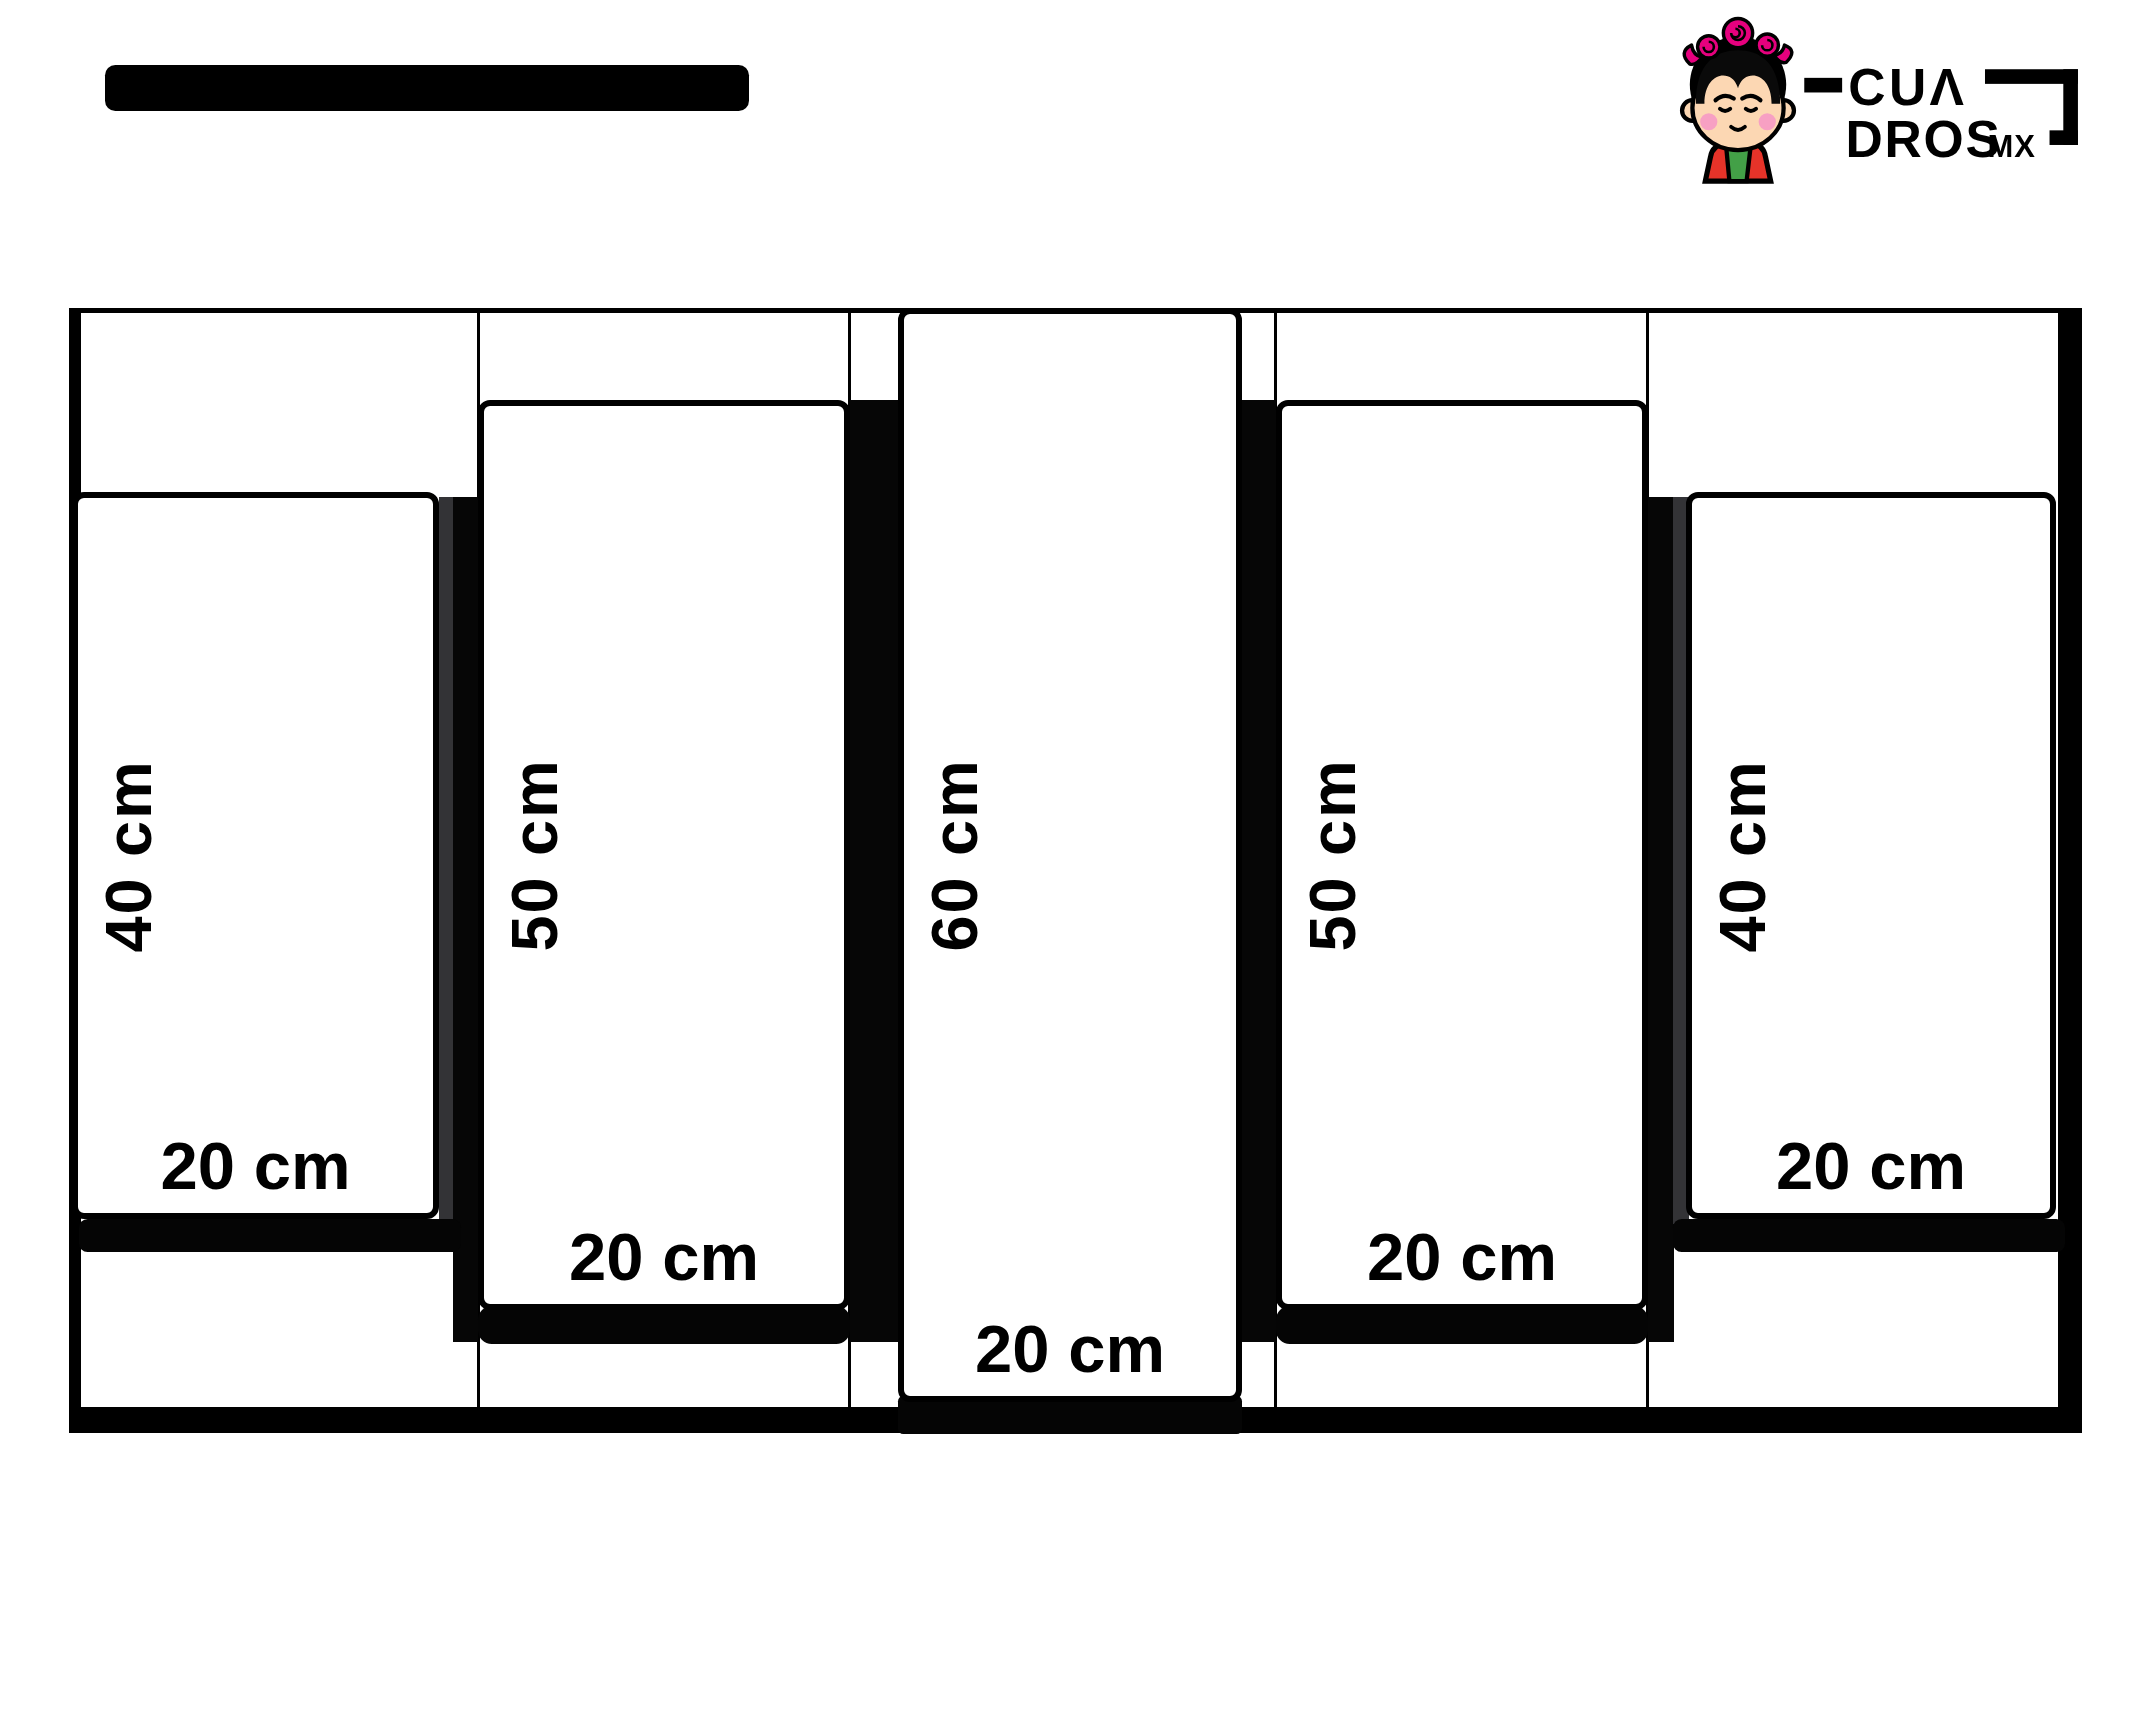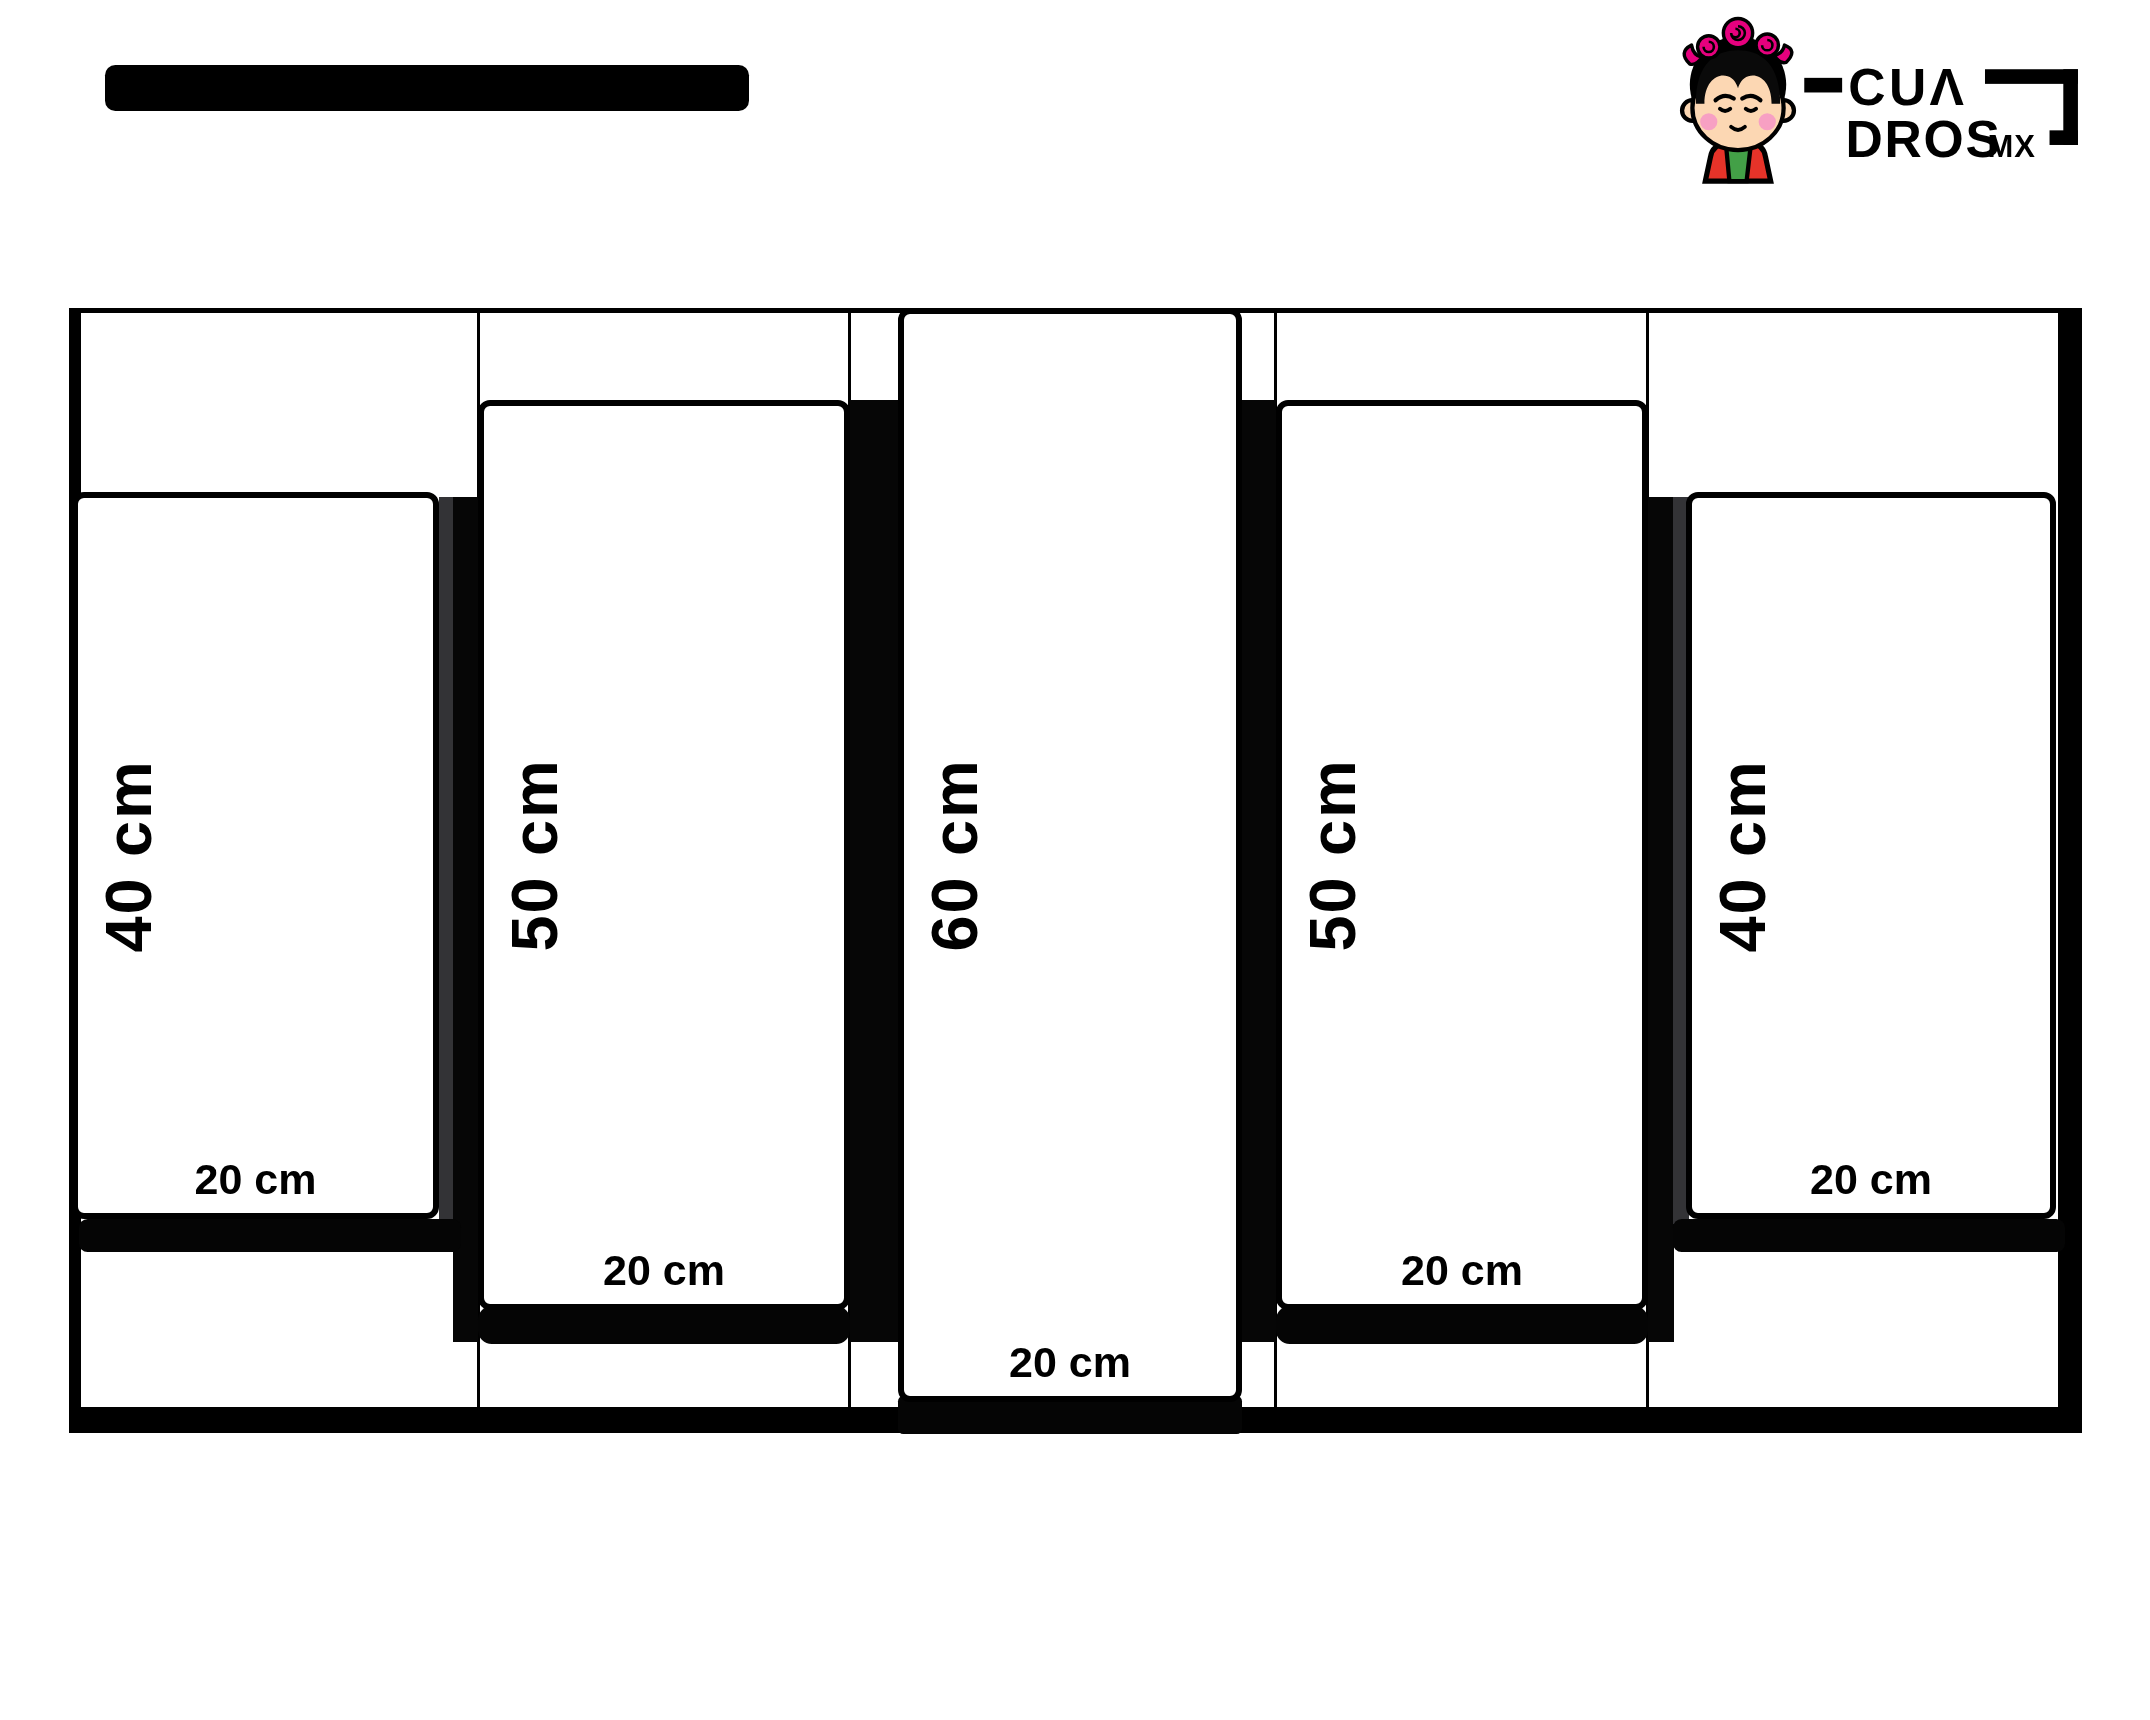--- a/index.html
+++ b/index.html
@@ -39,21 +39,21 @@
   .vlabel{
     position:absolute;left:50px;top:50%;
     transform:translate(-50%,-50%) rotate(-90deg);
     white-space:nowrap;
     font-size:65px;font-weight:bold;color:#000;letter-spacing:1.7px;
   }
   .wlabel{
     position:absolute;left:50%;bottom:8.6px;
     transform:translateX(-50%);
     white-space:nowrap;
-    font-size:43px;font-weight:bold;color:#000;
+    font-size:67px;font-weight:bold;color:#000;
   }
 
   
   .p1{left:72px;  top:492px; width:367px; height:727px;}
   .p2{left:478px; top:400px; width:372px; height:910px;}
   .p3{left:898px;top:308px; width:344px; height:1094px;}
   .p4{left:1276px;top:400px; width:372px; height:910px;}
   .p5{left:1686px;top:492px; width:370px; height:727px;}
 
   .gray1{left:439px;top:497px;width:15.5px;height:727px;}

